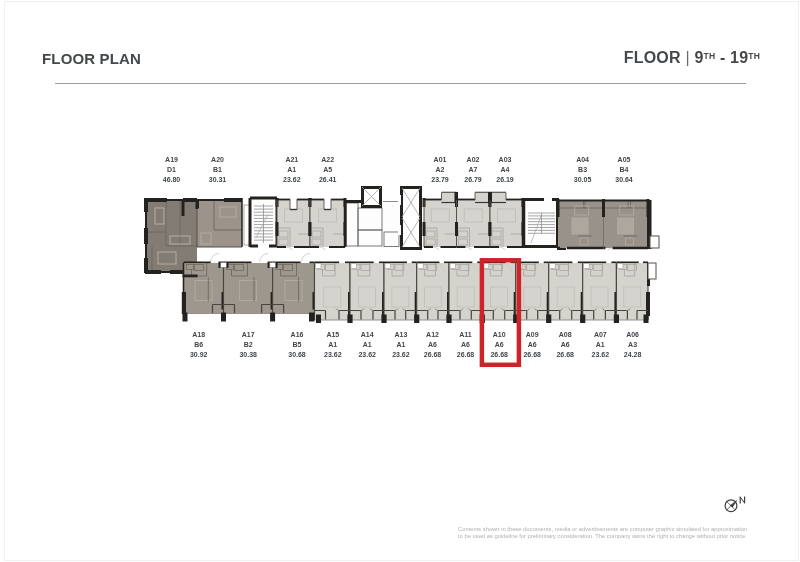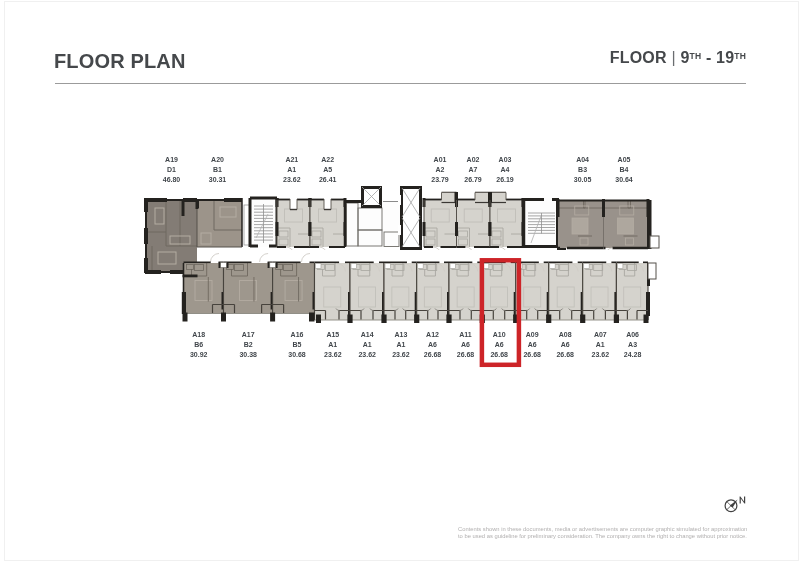--- a/index.html
+++ b/index.html
@@ -1,22 +1,22 @@
 <!DOCTYPE html>
 <html><head><meta charset="utf-8"><style>
 html,body{margin:0;padding:0;background:#fff;}
 body{width:800px;height:562px;position:relative;font-family:"Liberation Sans",sans-serif;}
 .hdr{position:absolute;color:#45484b;font-weight:bold;}
 </style></head><body>
 
 <div style="position:absolute;left:4px;top:1px;width:793px;height:558px;border:1px solid #f0f0f0;"></div>
 
-<div class="hdr" style="left:54px;top:49.5px;font-size:20px;letter-spacing:0.15px;">FLOOR PLAN</div>
-
-<div class="hdr" style="right:54px;top:48.5px;font-size:16px;letter-spacing:0.2px;text-align:left;">FLOOR <span style="font-weight:normal;color:#6a6d70;">|</span> 9<span style="font-size:8.5px;vertical-align:4.5px;">TH</span> - 19<span style="font-size:8.5px;vertical-align:4.5px;">TH</span></div>
+<div class="hdr" style="left:42px;top:49.5px;font-size:15px;letter-spacing:0.15px;">FLOOR PLAN</div>
+
+<div class="hdr" style="right:40px;top:48.5px;font-size:16px;letter-spacing:0.2px;text-align:left;">FLOOR <span style="font-weight:normal;color:#6a6d70;">|</span> 9<span style="font-size:8.5px;vertical-align:4.5px;">TH</span> - 19<span style="font-size:8.5px;vertical-align:4.5px;">TH</span></div>
 
 <div style="position:absolute;left:55px;top:83px;width:691px;height:1px;background:#9b9b9b;"></div>
 <svg width="800" height="562" viewBox="0 0 800 562" style="position:absolute;left:0;top:0;">
 
 <g>
 <rect x="146" y="200" width="51" height="73" fill="#837c75"></rect>
 <line x1="166" y1="200" x2="166" y2="246" stroke="#6f6960" stroke-width="1"></line>
 <line x1="166" y1="246" x2="197" y2="246" stroke="#6f6960" stroke-width="1"></line>
 <line x1="146" y1="232" x2="166" y2="232" stroke="#6f6960" stroke-width="1"></line>
 <line x1="180" y1="200" x2="180" y2="246" stroke="#6f6960" stroke-width="1"></line>

